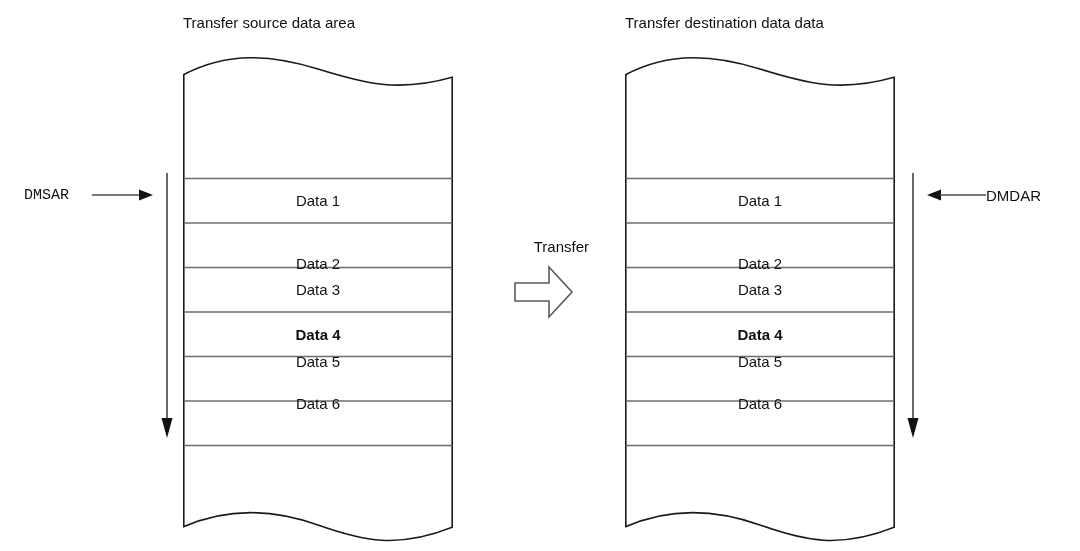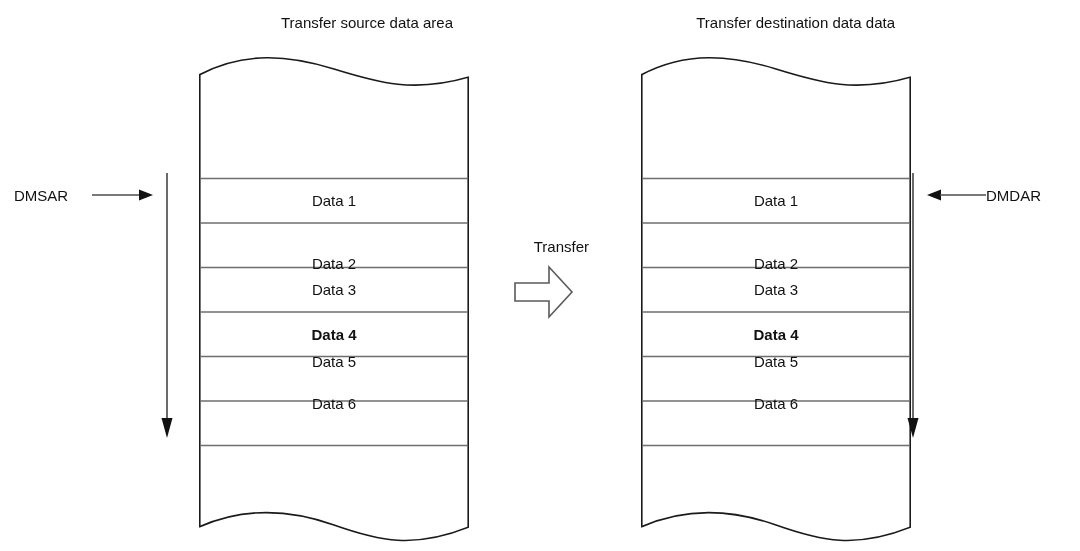--- a/index.html
+++ b/index.html
@@ -6,41 +6,41 @@
   .stage {
     position: relative;
     width: 1080px;
     height: 551px;
     background: #ffffff;
     font-family: "Liberation Sans", sans-serif;
     color: #111111;
     overflow: hidden;
   }
   .label { position: absolute; font-size: 15px; line-height: 17px; white-space: nowrap; }
-  .area-title { position: absolute; top: 14px; width: 270px; text-align: right; font-size: 15px; }
+  .area-title { position: absolute; top: 14px; width: 270px; text-align: left; font-size: 15px; }
   .title-src { left: 183px; }
   .title-dst { left: 625px; }
-  .membox { position: absolute; top: 55px; width: 270px; height: 490px; margin-left: 16px; }
+  .membox { position: absolute; top: 55px; width: 270px; height: 490px; }
   .membox-src { left: 183px; }
   .membox-dst { left: 625px; }
   .membox svg { position: absolute; left: 0; top: 0; }
   .row {
     position: absolute;
     left: 0;
     width: 270px;
     height: 44.5px;
     display: flex;
     align-items: center;
     justify-content: center;
     font-size: 15px;
   }
   .r0 { top: 123.5px; } .r1 { top: 186px; } .r2 { top: 212.5px; text-align: right; }
   .r3 { top: 257px; font-weight: bold; }   .r4 { top: 284px; } .r5 { top: 326px; }
   .reg-label { top: 187px; font-size: 15px; }
-  .dmsar-label { left: 14px; }
+  .dmsar-label { left: 24px; font-family: Liberation Mono, monospace; }
   .dmdar-label { left: 986px; }
   .arrow-svg { position: absolute; }
   .transfer-label { left: 499px; top: 238px; width: 90px; text-align: right; font-size: 15px; }
 </style>
 </head>
 <body>
 
 <div class="stage">
 
   <div class="area-title title-src label">Transfer source data area</div>

